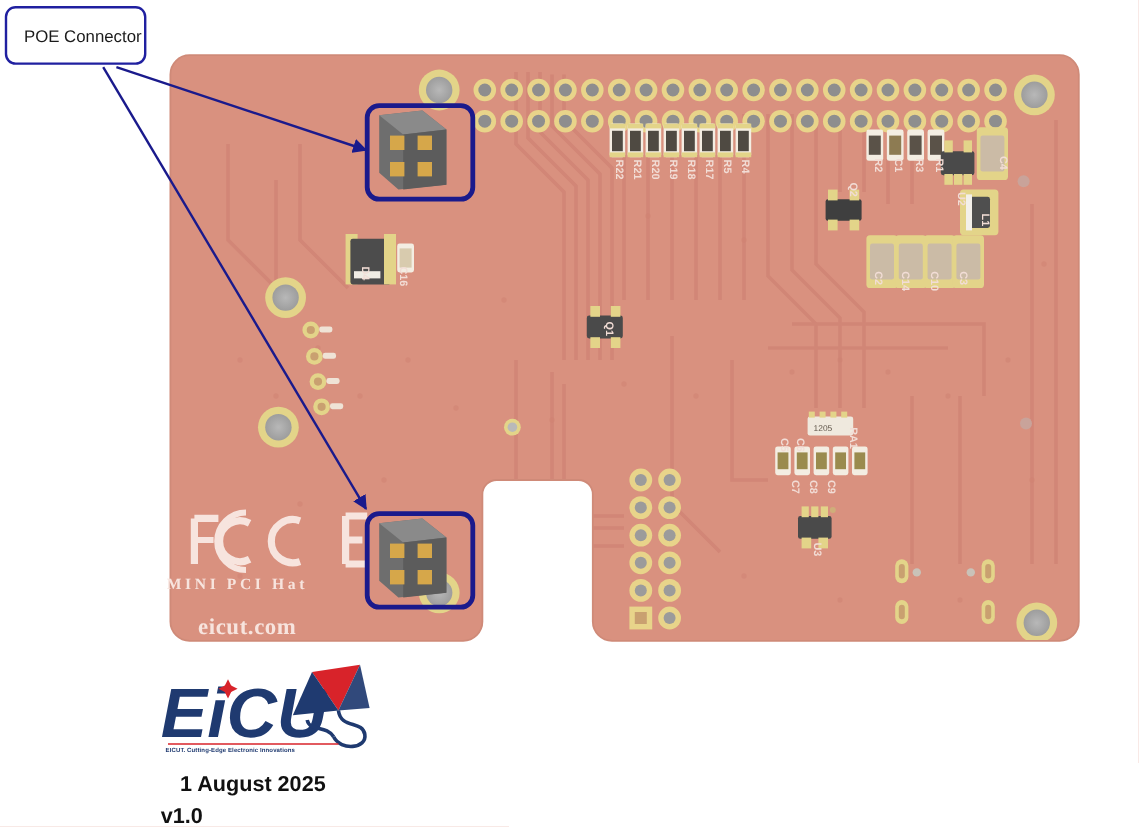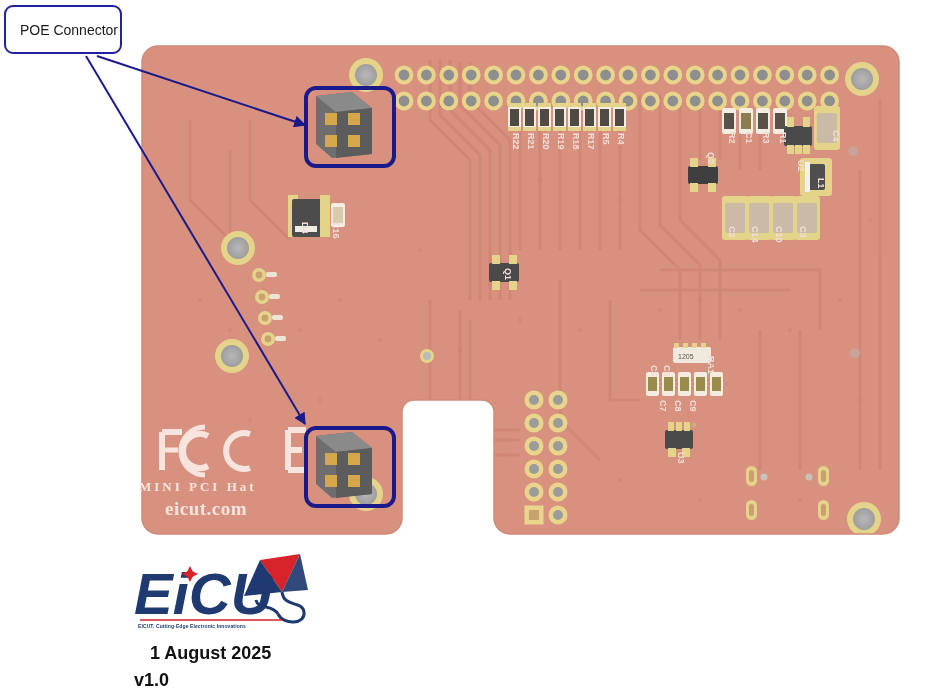--- a/index.html
+++ b/index.html
@@ -43,21 +43,21 @@
     font-size:18px;font-weight:bold;color:#111111;
     font-family:"Liberation Sans",sans-serif;white-space:nowrap;
   }
 
   
   .silk{
     position:absolute;color:#f7e4de;font-weight:bold;
     font-family:"Liberation Serif",serif;white-space:nowrap;
   }
   .silk-mini{left:139px;top:479px;font-size:13px;letter-spacing:3px;}
-  .silk-site{left:165px;top:498px;font-size:19px;letter-spacing:.5px;}
+  .silk-site{left:165px;top:512px;font-size:19px;letter-spacing:.5px;}
 </style>
 </head>
 <body>
 
 <div id="stage">
 
   <svg class="layer" viewBox="0 0 949 689" xmlns="http://www.w3.org/2000/svg">
     <defs>
       <clipPath id="boardClip">
         <path d="M158,46 H883 a16,16 0 0 1 16,16 V518 a16,16 0 0 1 -16,16

